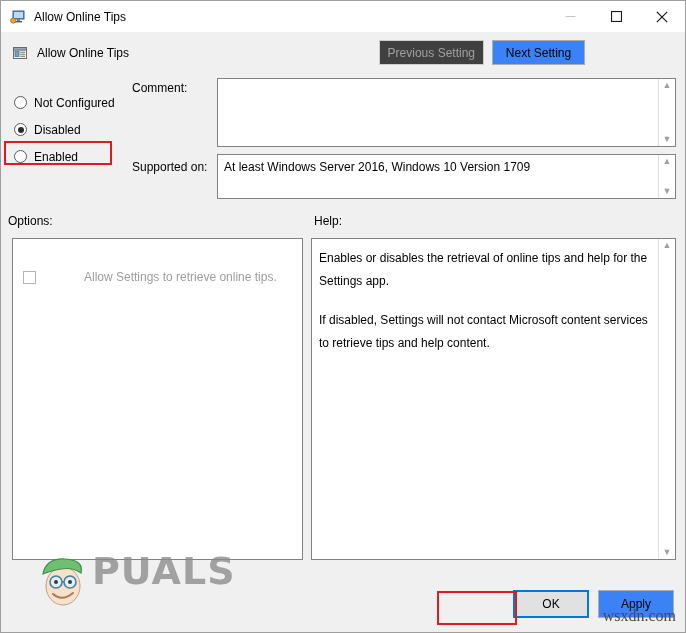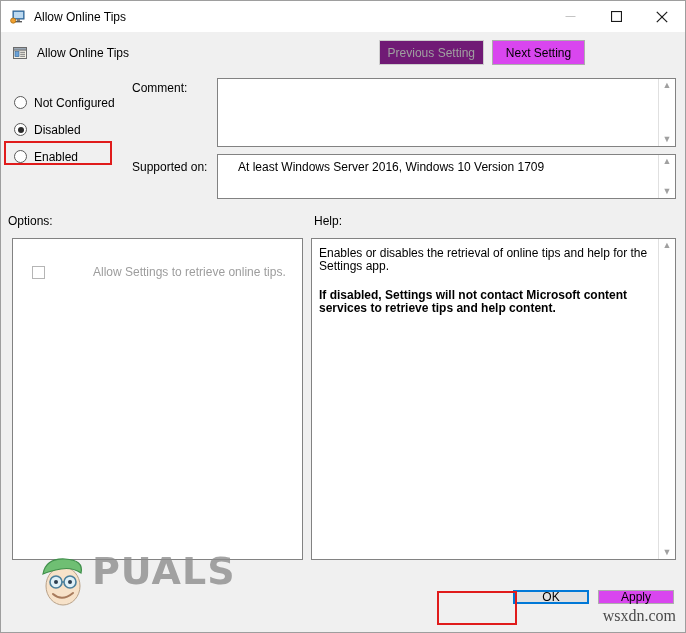--- a/index.html
+++ b/index.html
@@ -74,32 +74,32 @@
   .hdr-buttons {
     position: absolute;
     right: 100px;
     top: 8px;
     display: flex;
     gap: 8px;
   }
   .btn {
     font-family: "Liberation Sans", sans-serif;
     font-size: 12px;
-    background: #d946ef;
+    background: #3b82f6;
     border: 1px solid #adadad;
     height: 25px;
     min-width: 93px;
     padding: 0 8px;
     box-sizing: border-box;
     display: flex;
     align-items: center;
     justify-content: center;
     color: #000;
   }
-  .btn.disabled { color: #a0a0a0; border-color: #cecece; background: #701a75; }
+  .btn.disabled { color: #a0a0a0; border-color: #cecece; background: #404040; }
 
   
   .config {
     position: relative;
     flex: none;
     height: 135px;
   }
   .radios {
     position: absolute;
     left: 11px; top: 16px;
@@ -150,21 +150,21 @@
   }
   .textbox {
     position: absolute;
     background: #fff;
     border: 1px solid #828282;
     box-sizing: border-box;
     display: flex;
   }
   .textbox .tb-content {
     flex: 1;
-    padding: 4px 20px;
+    padding: 4px 6px;
     font-size: 12px;
     line-height: 16px;
     overflow: hidden;
     color: #000;
   }
   .vscroll {
     width: 17px;
     flex: none;
     background: #fff;
     border-left: 1px solid #e0e0e0;
@@ -191,58 +191,58 @@
     top: 0;
     height: 322px;
     display: flex;
   }
   #options-panel { left: 11px; width: 291px; }
   #help-panel { left: 310px; width: 365px; }
   .panel .p-body {
     flex: 1;
     padding: 8px 7px;
     font-size: 12px;
-    line-height: 13px;
+    line-height: 23px;
     overflow: hidden;
   }
   .checkrow {
     display: flex;
     align-items: center;
     margin-top: 19px;
-    margin-left: 12px;
+    margin-left: 3px;
   }
   .checkbox {
     width: 13px; height: 13px;
     border: 1px solid #b5b5b5;
     background: #fff;
     box-sizing: border-box;
     flex: none;
   }
   .checkrow .clabel {
     margin-left: 48px;
     color: #9d9d9d;
     font-size: 12px;
   }
   .help-p { margin: 0 0 16px 0; }
-  .help-p:last-child { margin-bottom: 2px; font-weight: bold; }
+  .help-p:last-child { margin-bottom: 2px; }
 
   
   .footer {
     height: 53px;
     flex: none;
     position: relative;
   }
   .footer-btns {
     position: absolute;
     right: 11px;
     top: 11px;
     display: flex;
     gap: 9px;
   }
-  .btn.footer-btn { min-width: 76px; height: 14px; }
+  .btn.footer-btn { min-width: 76px; height: 28px; }
   .btn.default-focus {
     border: 2px solid #0078d7;
     background: #e1e1e1;
   }
   #hl-ok {
     left: 437px;
     top: 591px;
     width: 80px;
     height: 34px;
   }

